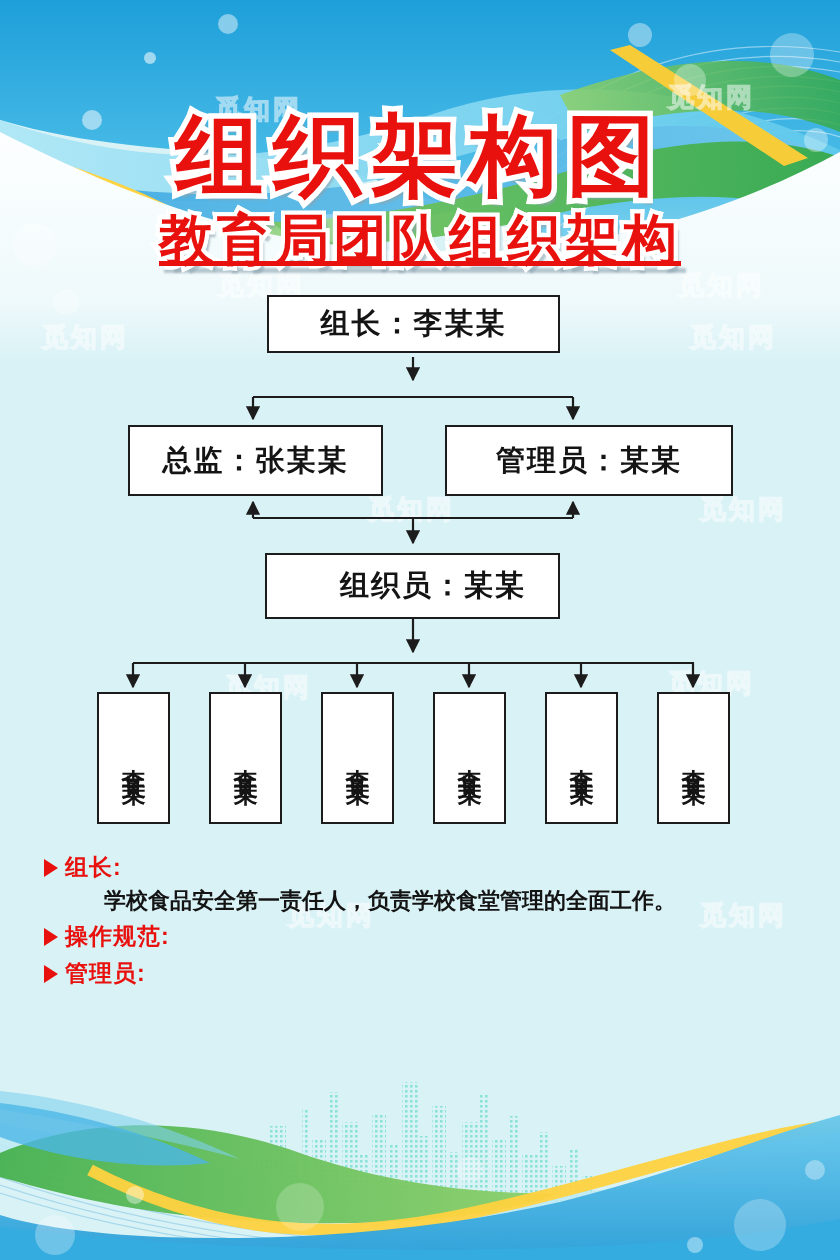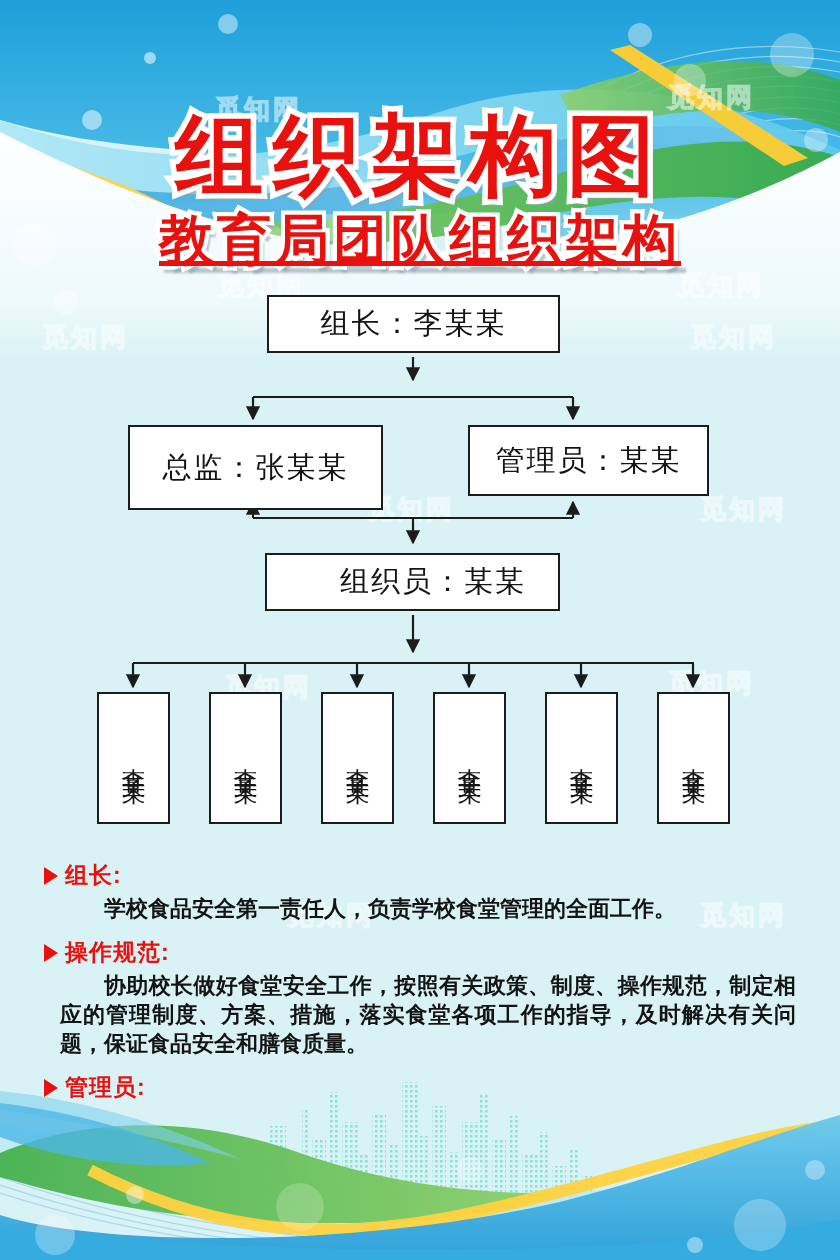--- a/index.html
+++ b/index.html
@@ -30,42 +30,42 @@
     -webkit-text-stroke:11px #ffffff; color:#ffffff;
     text-shadow:5px 7px 2px rgba(142,163,175,.6);
   }
   .t2.stroke-layer{-webkit-text-stroke:8px #ffffff;}
   .fill-layer{color:#e8110d;}
 
   
   .obox{
     position:absolute; background:#ffffff; border:2px solid #1c1c1c;
     display:flex; align-items:center; justify-content:center;
-    font-weight:400; color:#141414; z-index:3; box-sizing:border-box;
+    font-weight:700; color:#141414; z-index:3; box-sizing:border-box;
     letter-spacing:2px;
   }
   .lvl{font-size:29px;}
   .b-leader{left:267px; top:295px; width:293px; height:58px;}
-  .b-director{left:128px; top:425px; width:255px; height:85px;}
-  .b-admin{left:468px; top:425px; width:241px; height:71px;}
-  .b-organizer{left:265px; top:553px; width:295px; height:58px;padding-left:41px;}
+  .b-director{left:128px; top:425px; width:255px; height:71px;}
+  .b-admin{left:445px; top:425px; width:288px; height:71px;}
+  .b-organizer{left:265px; top:553px; width:295px; height:66px;padding-left:41px;}
   .member{
     top:692px; width:73px; height:132px; font-size:24px;
     writing-mode:vertical-rl; letter-spacing:6px;
   }
   .connectors{position:absolute; top:0; left:0; z-index:2; pointer-events:none;}
 
   
   .sections{
     position:absolute; left:44px; top:846px; width:752px; z-index:3;
     color:#141414;
   }
   .sec-head{
     display:flex; align-items:center; gap:7px;
-    color:#e8110d; font-size:23px; font-weight:800; margin:14px 0 3px 0;
+    color:#e8110d; font-size:23px; font-weight:800; margin:6px 0 3px 0;
     letter-spacing:1px;
   }
   .tri{
     width:0; height:0; flex:0 0 auto;
     border-left:14px solid #e8110d;
     border-top:9px solid transparent;
     border-bottom:9px solid transparent;
   }
   .sec-body{
     font-size:22px; font-weight:700; line-height:29px;
@@ -278,21 +278,20 @@
     <div class="sec-head">
       <span class="tri"></span>
       <span>组长:</span>
     </div>
     <p class="sec-body">学校食品安全第一责任人，负责学校食堂管理的全面工作。</p>
 
     <div class="sec-head">
       <span class="tri"></span>
       <span>操作规范:</span>
     </div>
-    <p class="sec-body">协助校长做好食堂安全工作，按照有关政策、制度、操作规范，制定相应的管理制度、方案、措施，落实食堂各项工作的指导，及时解决有关问题，保证食品安全和膳食质量。</p>
 
     <div class="sec-head">
       <span class="tri"></span>
       <span>管理员:</span>
     </div>
   </div>
 
 </div>
 
 </body></html>

